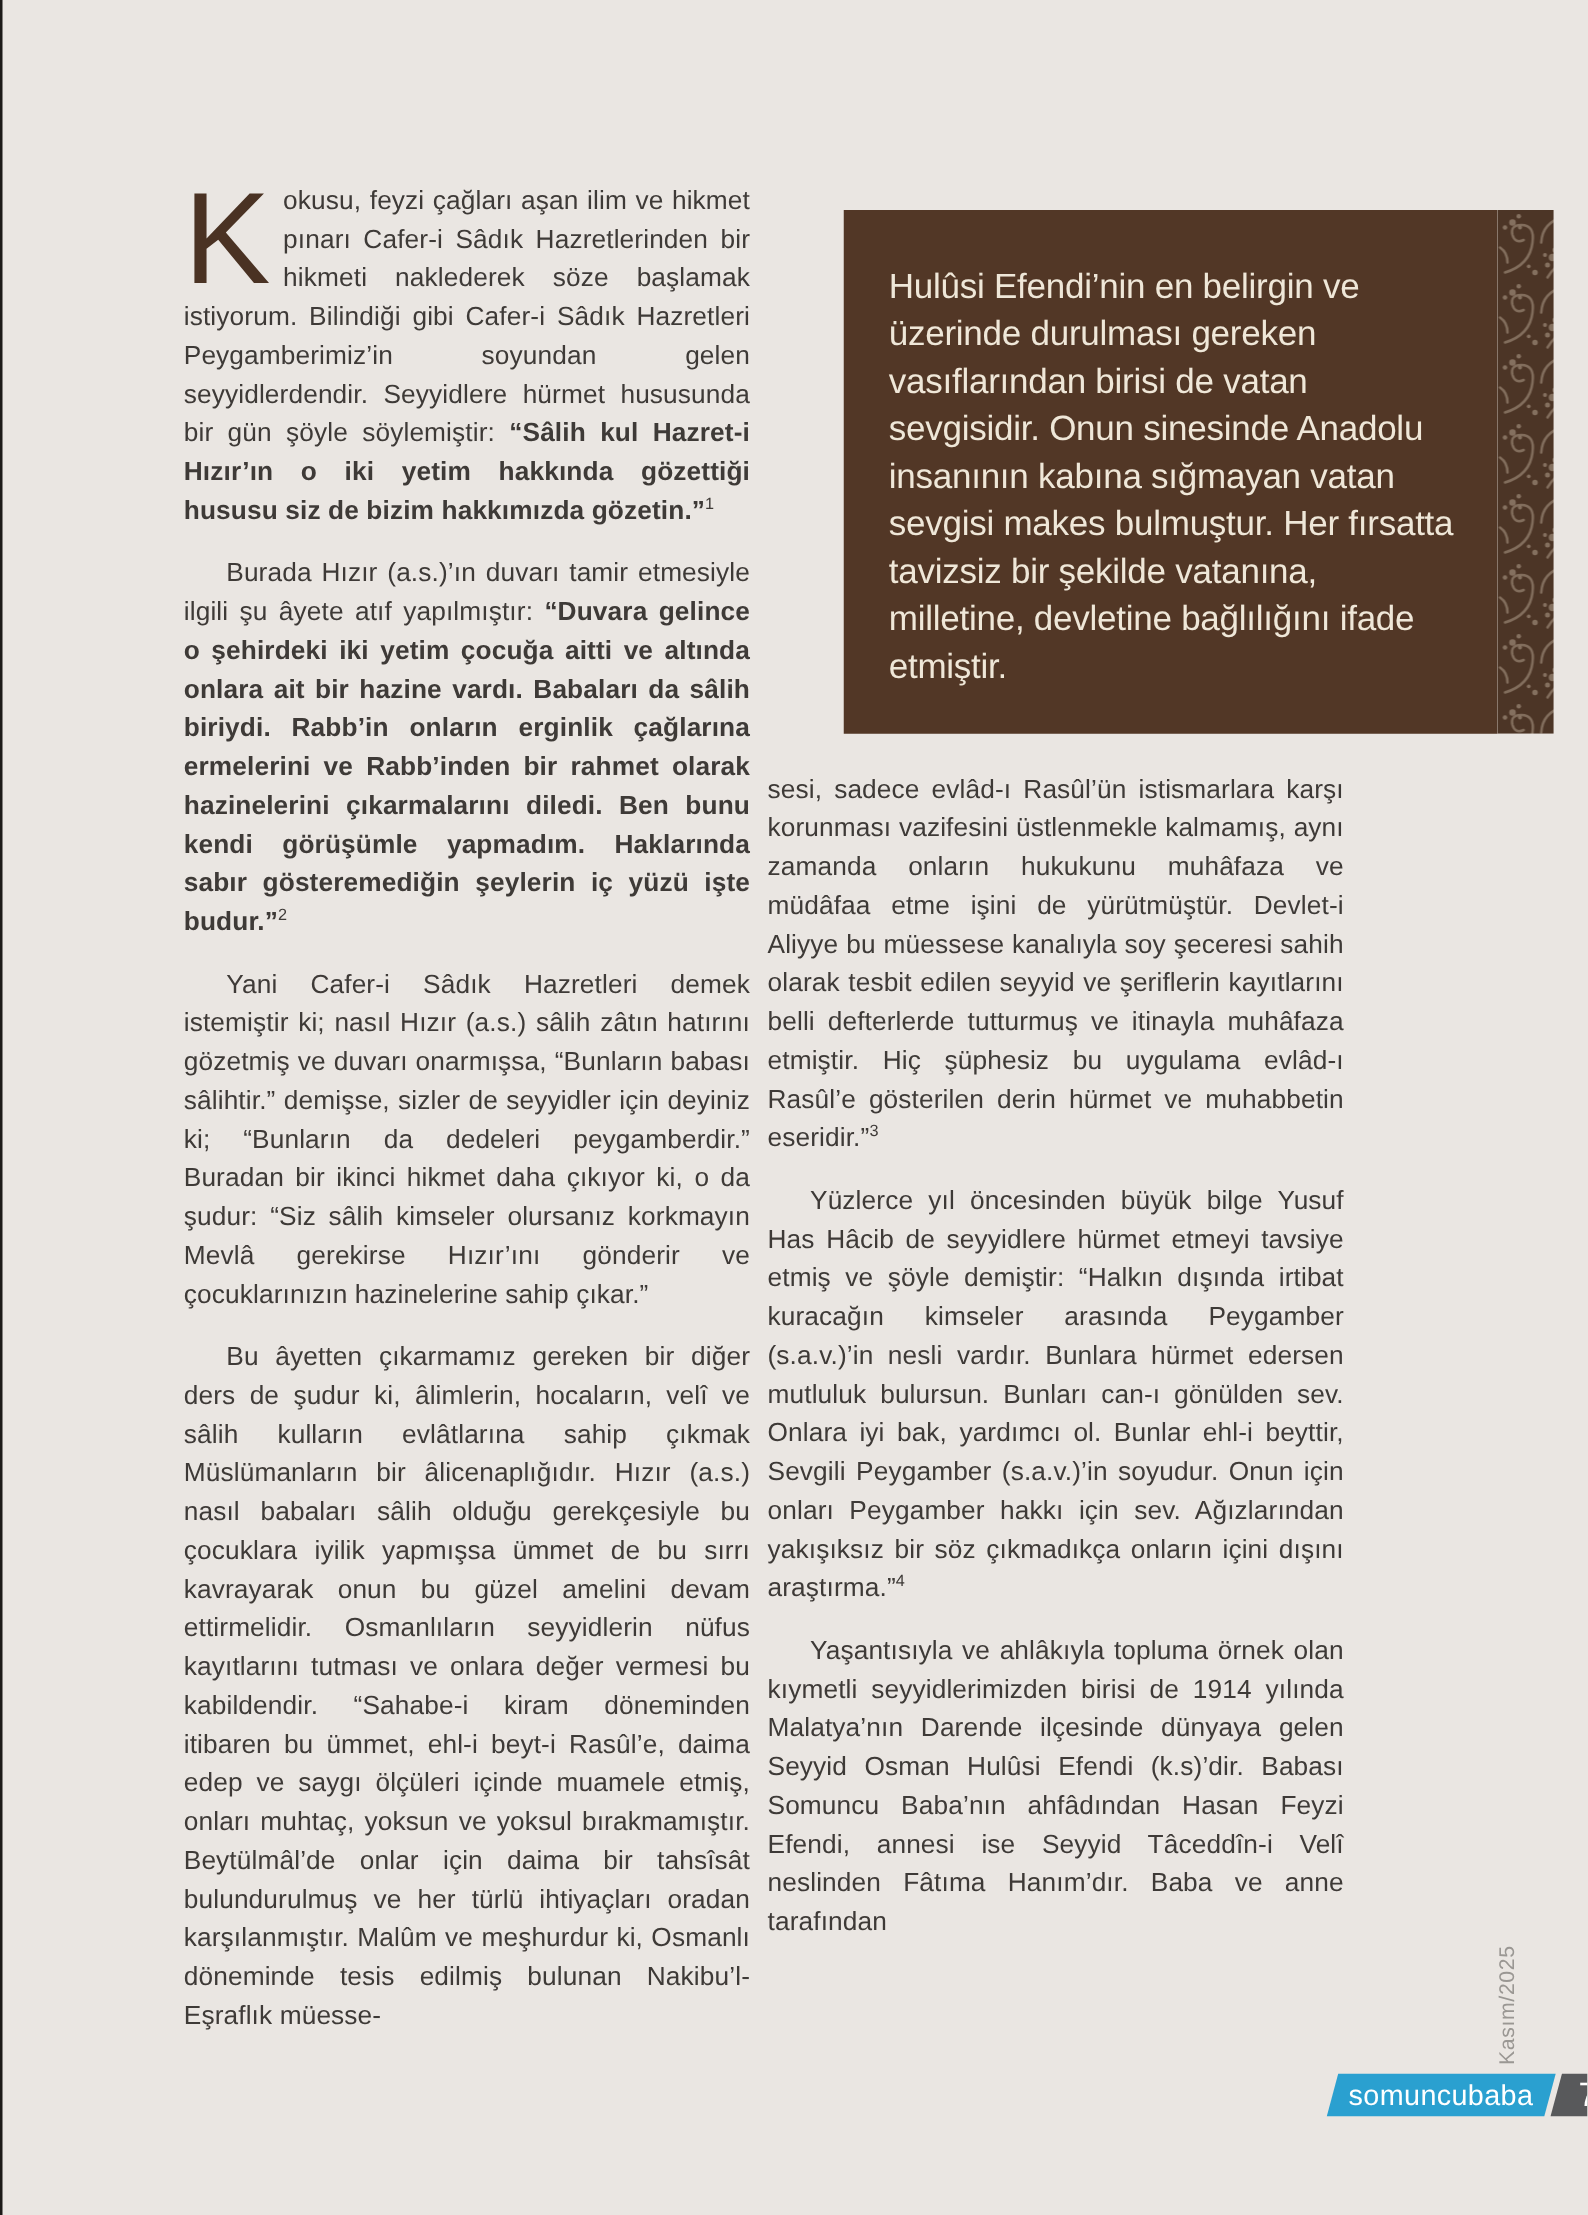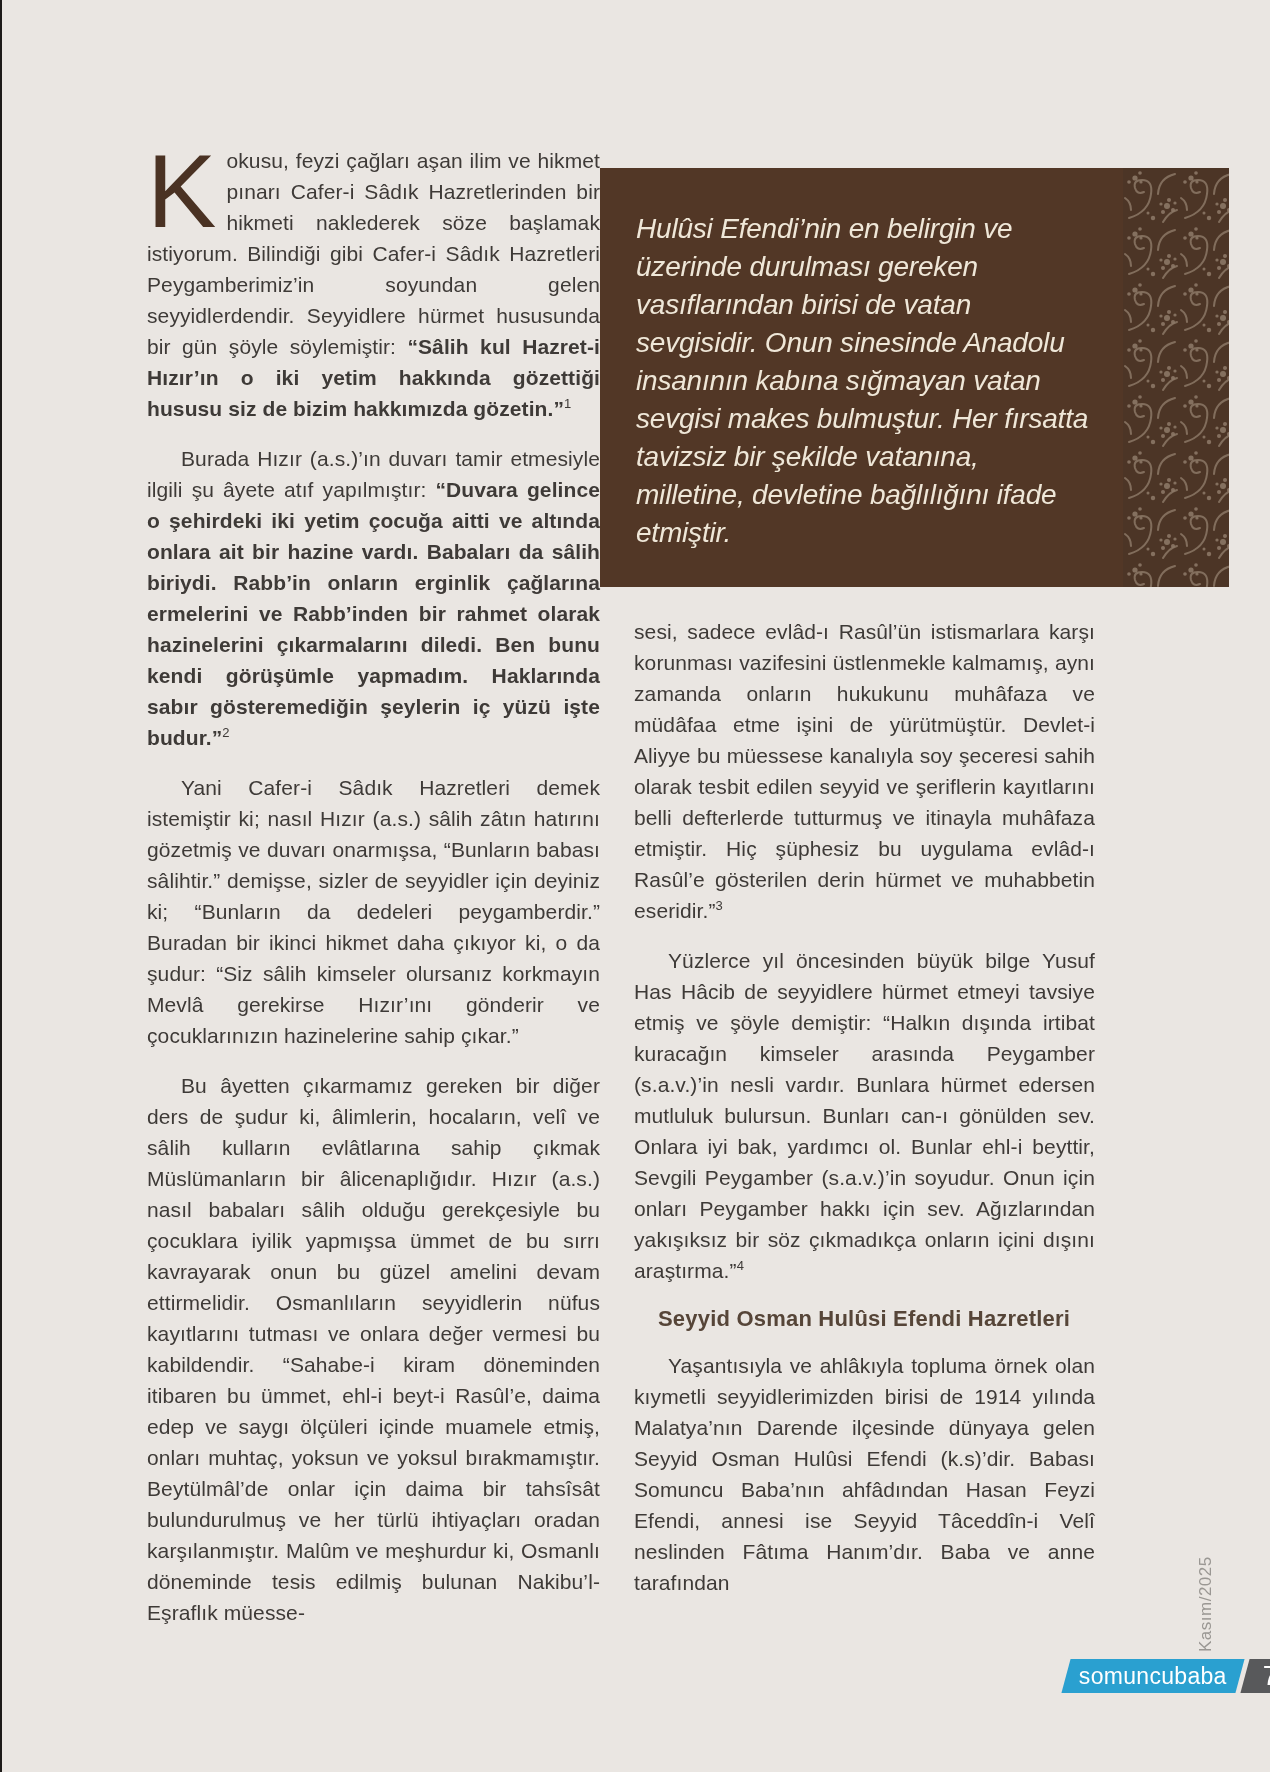--- a/index.html
+++ b/index.html
@@ -5,36 +5,36 @@
   html,body{margin:0;padding:0;background:#eae6e2;}
   .page{
     position:relative;width:1270px;height:1772px;background:#eae6e2;
     overflow:hidden;font-family:"Liberation Sans",sans-serif;
   }
   .page-left-edge{position:absolute;left:0;top:0;width:2px;height:100%;background:#1d1b19;}
 
   
   .col{position:absolute;}
   .col-left{left:147px;top:145px;width:453px;}
-  .col-right{left:634px;top:616px;width:461px;}
+  .col-right{left:614px;top:616px;width:461px;}
   p.para{
     margin:0 0 19px 0;font-size:21px;line-height:31px;color:#3e3a37;
     text-align:justify;text-indent:34px;letter-spacing:.1px;
   }
   p.para.no-indent{text-indent:0;}
   .b{font-weight:bold;}
   .i{}
   sup{font-size:13px;line-height:0;vertical-align:super;}
   .dropcap{
     float:left;font-size:104px;line-height:84px;color:#4a3223;
     margin:4px 10px 0 0;font-weight:400;
   }
 
   
-  .quote-band{position:absolute;left:600px;top:168px;width:629px;height:419px;display:flex;font-style:italic;}
+  .quote-band{position:absolute;left:675px;top:168px;width:568px;height:419px;display:flex;}
   .quote-box{
     width:523px;box-sizing:border-box;background:#523726;color:#efe7d8;
     padding:42px 34px 0 36px;flex:0 0 auto;
   }
   .quote-box p{margin:0;font-size:28px;line-height:38px;font-weight:400;letter-spacing:-.2px;}
   .pattern-strip{flex:1 1 auto;line-height:0;}
   .pattern-strip svg{width:100%;height:100%;display:block;}
 
   
   h2.section-heading{
@@ -102,21 +102,20 @@
           </pattern>
         </defs>
         <rect width="100%" height="100%" fill="url(#floral)"></rect>
       </svg>
     </div>
   </div>
 
   <div class="col col-right">
     <p class="para no-indent"><span>sesi, sadece evlâd-ı Rasûl’ün istismarlara karşı korunması vazifesini üstlenmekle kalmamış, aynı zamanda onların hukukunu muhâfaza ve müdâfaa etme işini de yürütmüştür. Devlet-i Aliyye bu müessese kanalıyla soy şeceresi sahih olarak tesbit edilen seyyid ve şeriflerin kayıtlarını belli defterlerde tutturmuş ve itinayla muhâfaza etmiştir. Hiç şüphesiz bu uygulama evlâd-ı Rasûl’e gösterilen derin hürmet ve muhabbetin eseridir.”</span><sup>3</sup></p>
     <p class="para"><span>Yüzlerce yıl öncesinden büyük bilge Yusuf Has Hâcib de seyyidlere hürmet etmeyi tavsiye etmiş ve şöyle demiştir: “Halkın dışında irtibat kuracağın kimseler arasında Peygamber (s.a.v.)’in nesli vardır. Bunlara hürmet edersen mutluluk bulursun. Bunları can-ı gönülden sev. Onlara iyi bak, yardımcı ol. Bunlar ehl-i beyttir, Sevgili Peygamber (s.a.v.)’in soyudur. Onun için onları Peygamber hakkı için sev. Ağızlarından yakışıksız bir söz çıkmadıkça onların içini dışını araştırma.”</span><sup>4</sup></p>
-    <h2 class="section-heading">Seyyid Osman Hulûsi Efendi Hazretleri</h2>
     <p class="para"><span>Yaşantısıyla ve ahlâkıyla topluma örnek olan kıymetli seyyidlerimizden birisi de 1914 yılında Malatya’nın Darende ilçesinde dünyaya gelen Seyyid Osman Hulûsi Efendi (k.s)’dir. Babası Somuncu Baba’nın ahfâdından Hasan Feyzi Efendi, annesi ise Seyyid Tâceddîn-i Velî neslinden Fâtıma Hanım’dır. Baba ve anne tarafından</span></p>
   </div>
 
   <div class="issue-date">Kasım/2025</div>
 
   <div class="footer-badge">
     <div class="badge badge-brand" style="background: rgb(42, 160, 208);">
       <span>somuncubaba</span>
     </div>
     <div class="badge badge-page" style="background: rgb(88, 89, 91);">

